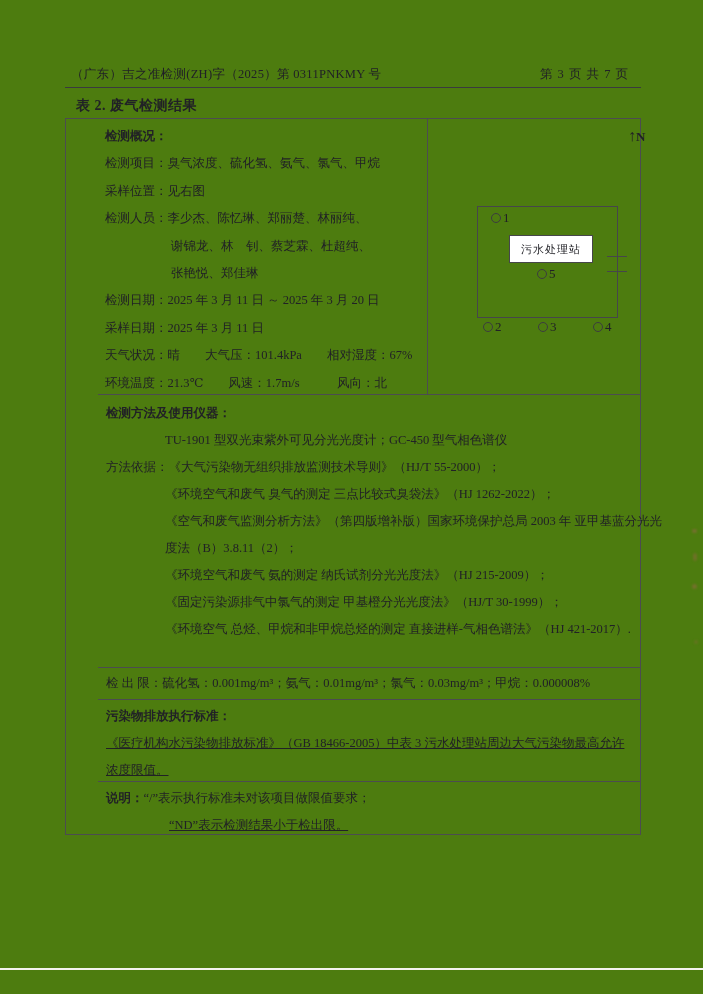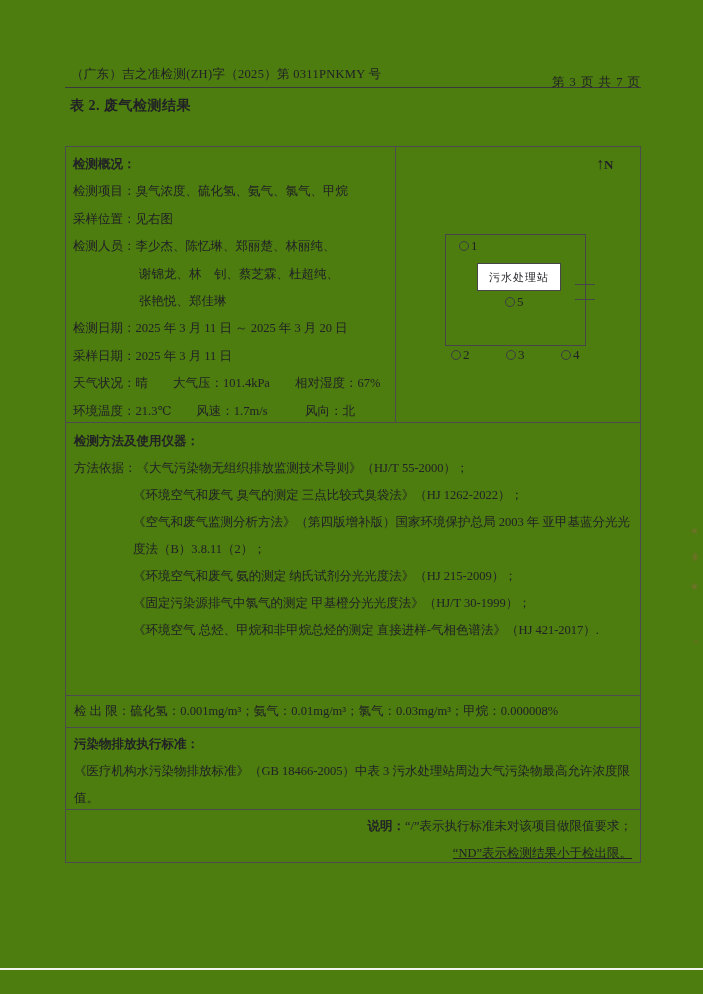--- a/index.html
+++ b/index.html
@@ -13,55 +13,56 @@
   }
   .page { position:absolute; inset:0; background:#4d7c0f; }
 
   
   .doc-header {
     position:absolute; left:65px; top:62px; width:576px; height:26px;
     border-bottom:1.5px solid #3a3a3e;
     font-size:12.5px;
   }
   .hdr-left { position:absolute; left:6px; top:4px; letter-spacing:0.3px; }
-  .hdr-right { position:absolute; right:0px; top:4px; letter-spacing:1px;margin-top:8px; }
+  .hdr-right { position:absolute; right:12px; top:4px; letter-spacing:1px; }
 
   .doc-title {
-    position:absolute; left:70px; top:97px;
+    position:absolute; left:76px; top:97px;
     font-size:14px; font-weight:700; letter-spacing:0.5px;
   }
 
   
   .tbl {
-    position:absolute; left:65px; top:146px; width:576px; height:717px;
+    position:absolute; left:65px; top:118px; width:576px; height:717px;
     border:1px solid #4c4c50;
     font-size:12.5px;
+    padding-left:32px;
   }
   .trow { width:100%; position:relative; }
   .trow + .trow { border-top:1px solid #4c4c50; }
   .r1 { height:275px; display:flex; }
   .r2 { height:273px; padding:5px 8px 0 8px; }
   .r3 { height:32px; line-height:31px; padding:0 8px; }
   .r4 { height:82px; padding:3px 8px 0 8px; }
-  .r5 { height:68px; padding:3px 8px 0 8px;text-align:right; }
+  .r5 { height:68px; padding:3px 8px 0 8px; }
 
   .cell-left {
     width:330px; height:100%;
     border-right:1px solid #4c4c50;
     padding:4px 6px 0 7px;
   }
   .cell-right { flex:1; position:relative; }
 
   .line { height:27px; line-height:27px; white-space:nowrap; }
   .r1 .line { height:27.4px; line-height:27.4px; }
   .bold { font-weight:700; }
   .hang { padding-left:59px; }
   .hang-name { padding-left:66px; }
   .hang-note { padding-left:63px;text-decoration:underline; }
-  .para { line-height:27.4px; }
+  .para { line-height:27.4px;text-decoration:underline; }
 
   
   .north { position:absolute; left:200px; top:8px; font-size:13px; }
   .north .arrow { font-size:16px; font-weight:400; }
   .north .nlabel { font-weight:700; font-family:"Liberation Serif",serif; }
   .site-rect {
     position:absolute; left:49px; top:87px; width:141px; height:112px;
     border:1px solid #46464a;
   }
   .station-box {
@@ -150,20 +151,21 @@
         </div>
         <div class="pt pt4">
           <span class="circ"></span>
             <span>4</span>
         </div>
       </div>
     </div>
 
     <div class="trow r2">
       <div class="line bold">检测方法及使用仪器：</div>
+      <div class="line hang">TU-1901 型双光束紫外可见分光光度计；GC-450 型气相色谱仪</div>
       <div class="line">方法依据：《大气污染物无组织排放监测技术导则》（HJ/T 55-2000）；</div>
       <div class="line hang">《环境空气和废气 臭气的测定 三点比较式臭袋法》（HJ 1262-2022）；</div>
       <div class="line hang">《空气和废气监测分析方法》（第四版增补版）国家环境保护总局 2003 年  亚甲基蓝分光光</div>
       <div class="line hang">度法（B）3.8.11（2）；</div>
       <div class="line hang">《环境空气和废气 氨的测定 纳氏试剂分光光度法》（HJ 215-2009）；</div>
       <div class="line hang">《固定污染源排气中氯气的测定 甲基橙分光光度法》（HJ/T 30-1999）；</div>
       <div class="line hang">《环境空气 总烃、甲烷和非甲烷总烃的测定 直接进样-气相色谱法》（HJ 421-2017）.</div>
     </div>
 
     <div class="trow r3">

